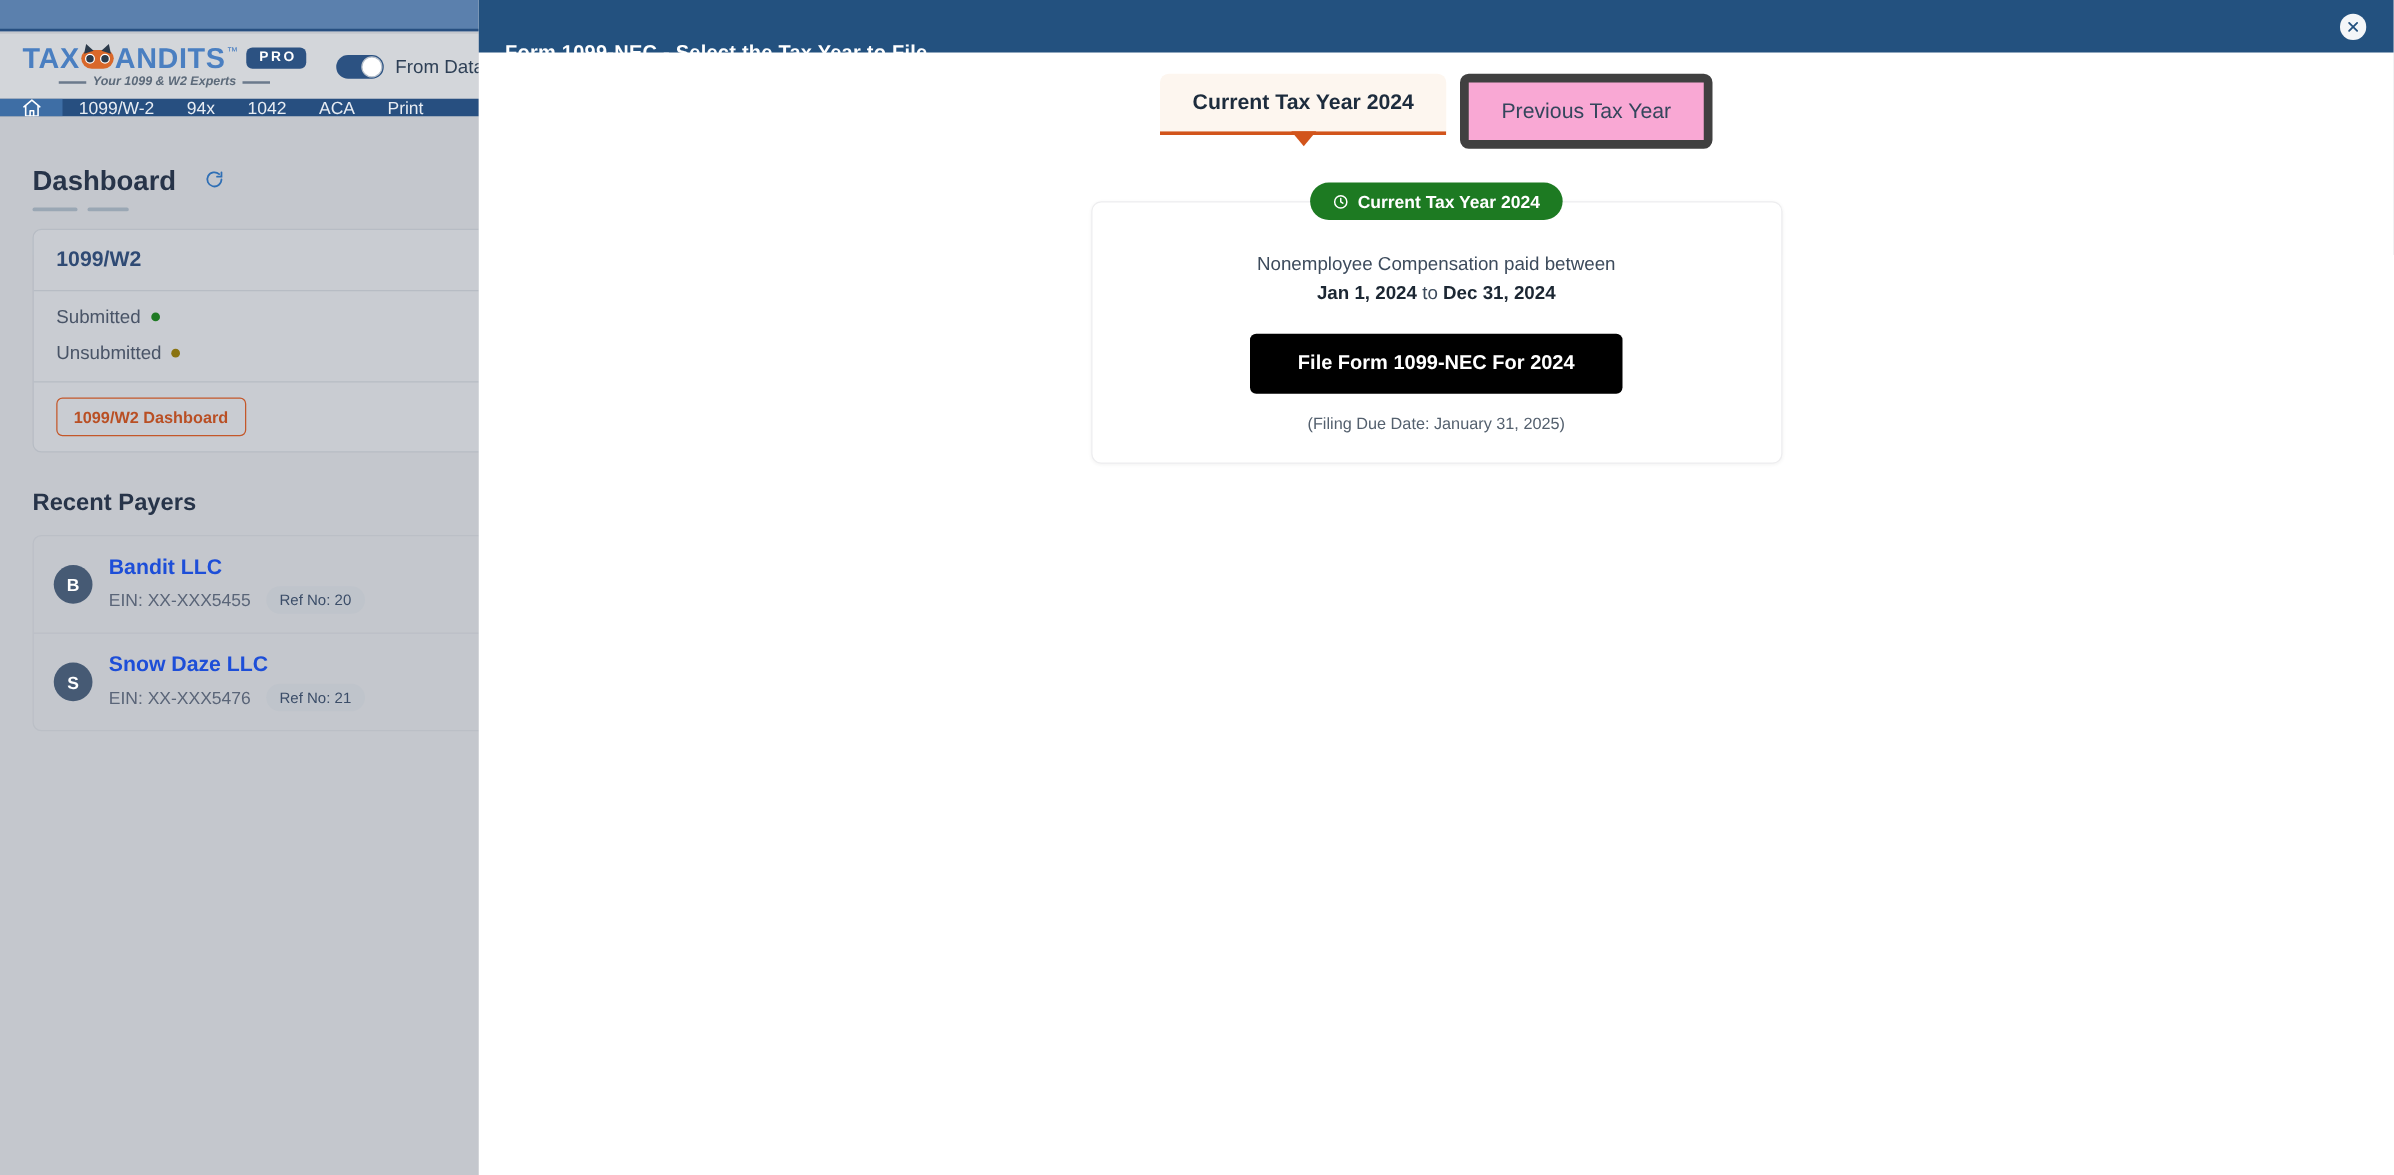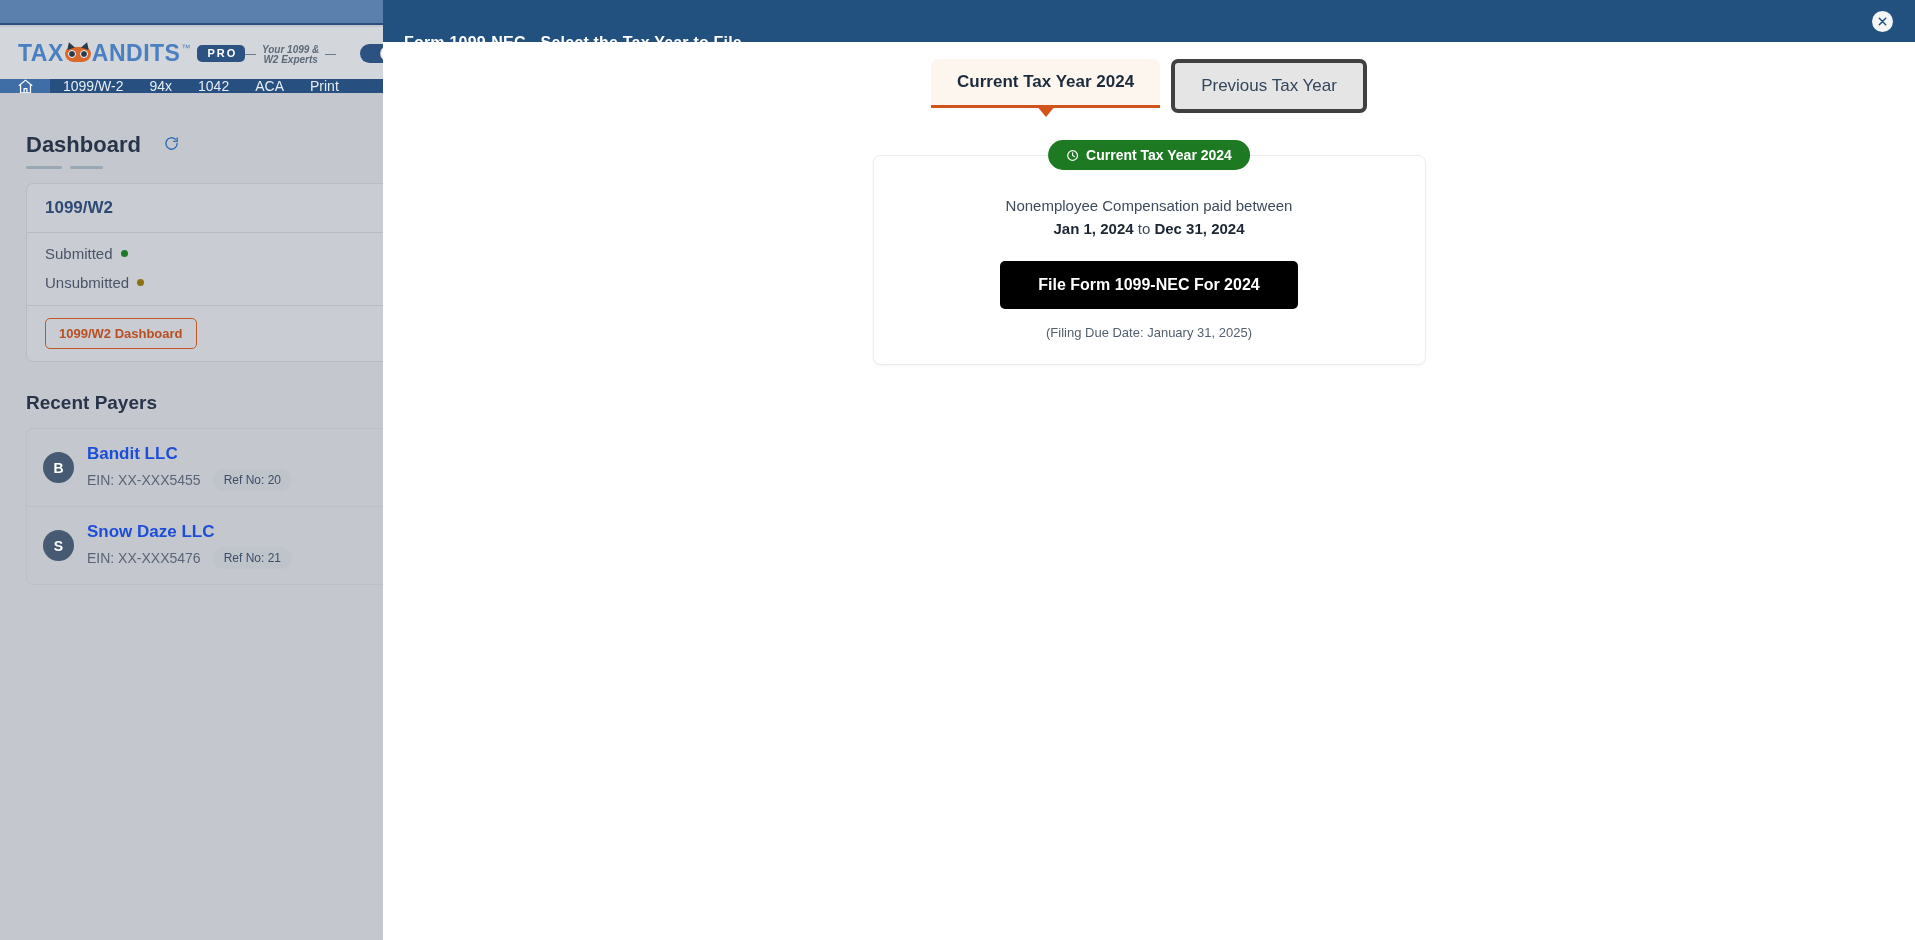--- a/index.html
+++ b/index.html
@@ -42,21 +42,21 @@
     height: 52px;
     background: #d3d6da;
     display: flex;
     align-items: center;
     padding-left: 18px;
     overflow: hidden;
   }
 
   .logo-wrap {
     display: flex;
-    flex-direction: row;
+    flex-direction: column;
     line-height: 1;
   }
   .logo-row {
     display: flex;
     align-items: flex-start;
   }
   .logo-text {
     font-size: 23px;
     font-weight: bold;
     color: #4a7fc1;
@@ -393,23 +393,23 @@
     position: absolute;
     left: 50%;
     bottom: -12px;
     transform: translateX(-50%);
     width: 0; height: 0;
     border-left: 10px solid transparent;
     border-right: 10px solid transparent;
     border-top: 12px solid #d2541b;
   }
   .tab.inactive {
-    background: #e5e5e5;
+    background: #f9a8d4;
     color: #34465c;
-    border: 4px solid #404040;
+    border: 7px solid #404040;
   }
 
   .year-card-wrap {
     display: flex;
     justify-content: center;
     margin-top: 42px;
   }
   .year-card {
     position: relative;
     width: 553px;

